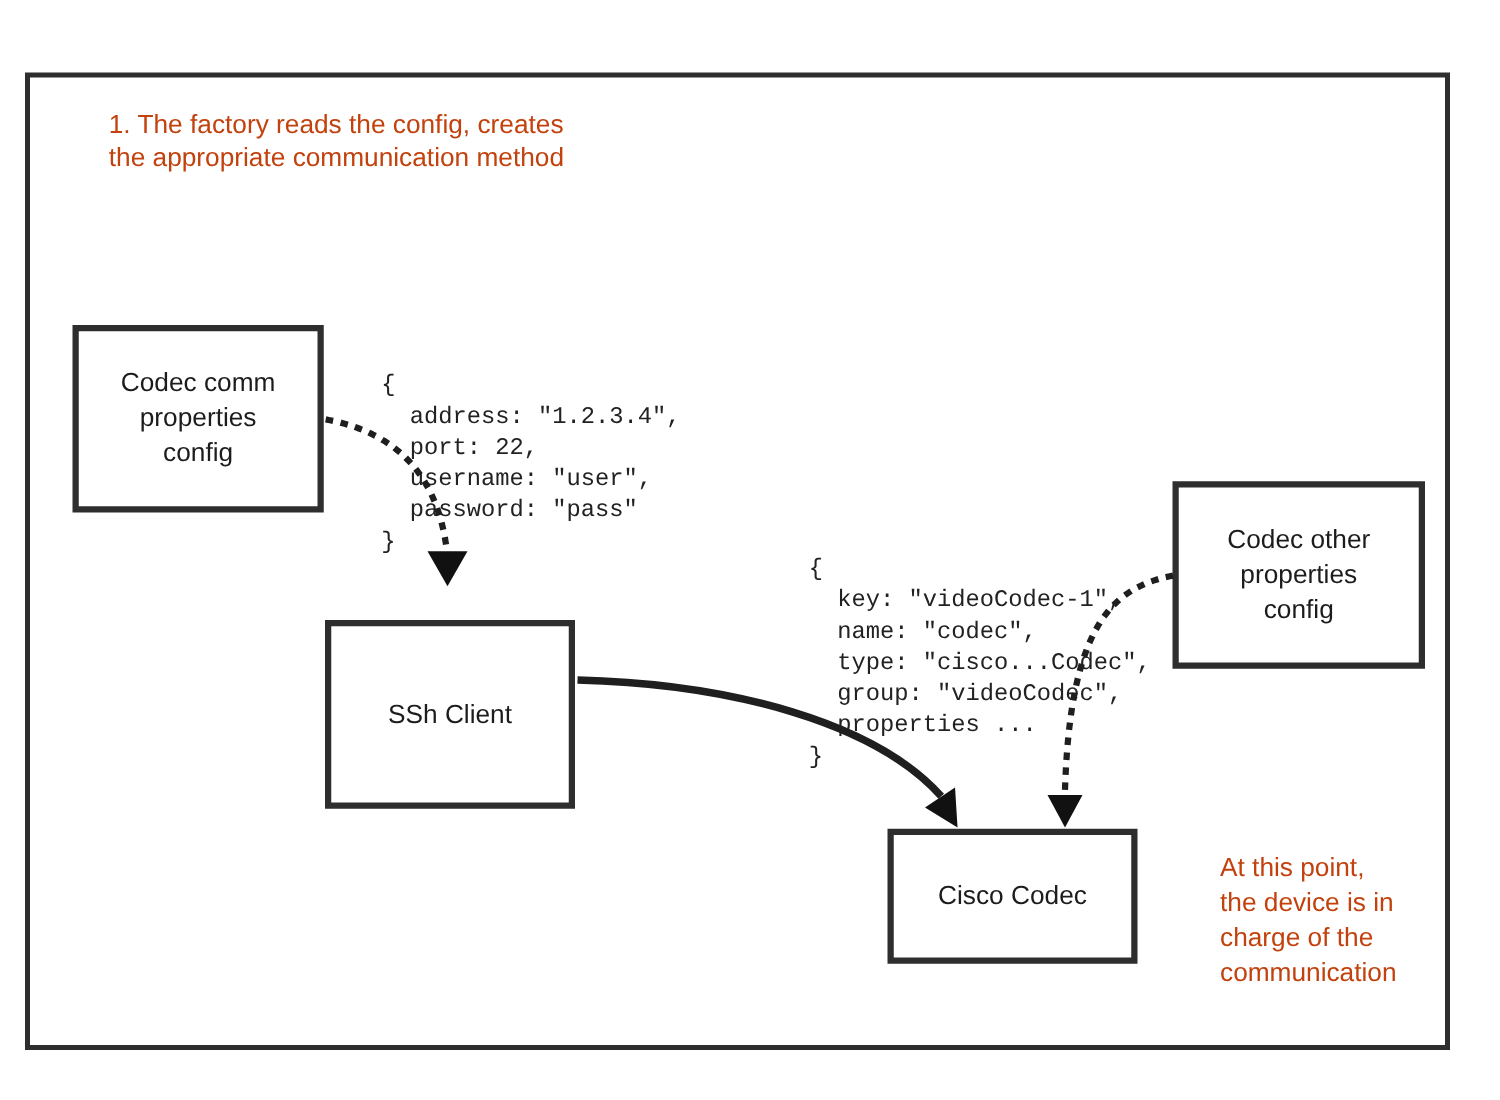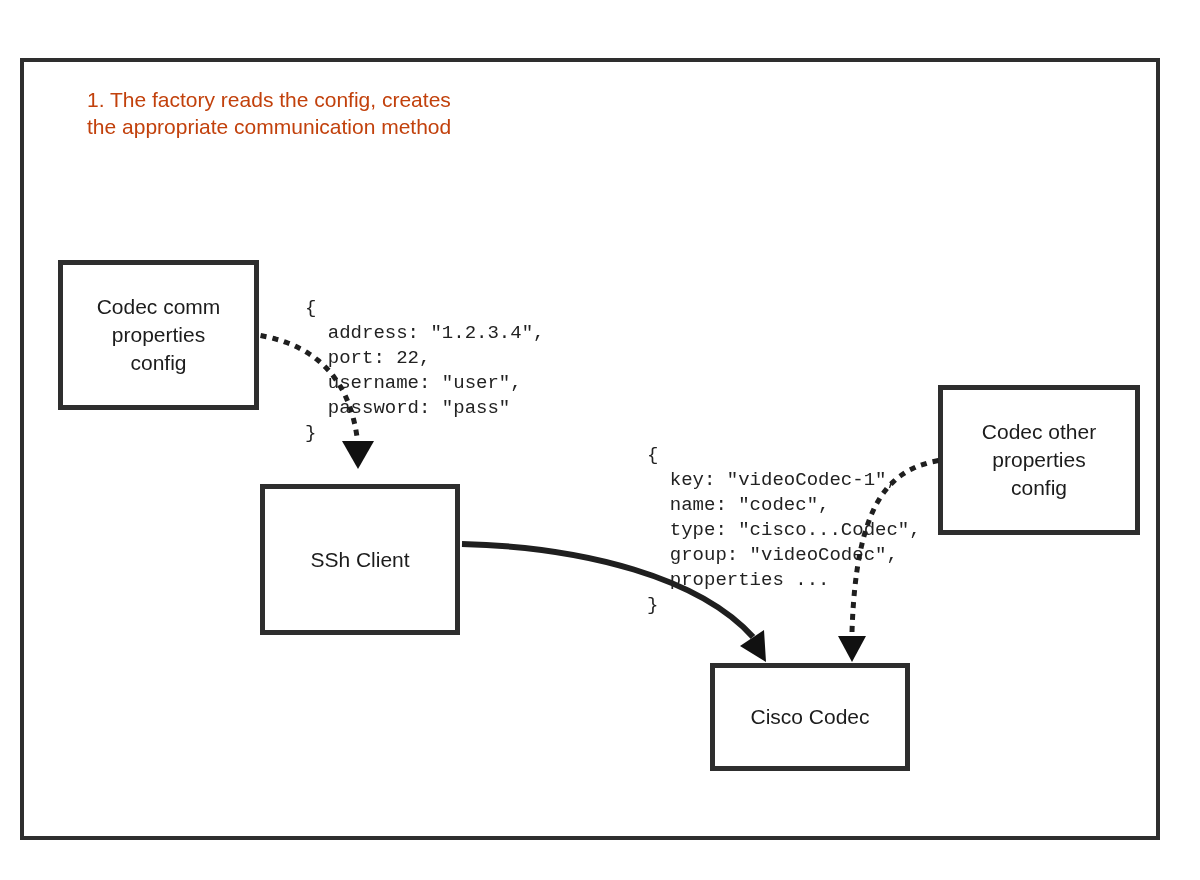--- a/index.html
+++ b/index.html
@@ -46,21 +46,21 @@
     display: flex;
     align-items: center;
     justify-content: center;
     text-align: center;
     font-size: 21px;
     line-height: 28px;
     white-space: pre-line;
     z-index: 2;
   }
   .box-codec-comm  { left: 58px;  top: 260px; width: 201px; height: 150px; }
-  .box-ssh-client  { left: 260px; top: 484px; width: 200px; height: 151px; }
+  .box-ssh-client  { left: 260px; top: 496px; width: 200px; height: 151px; }
   .box-codec-other { left: 938px; top: 385px; width: 202px; height: 150px; }
   .box-cisco-codec { left: 710px; top: 663px; width: 200px; height: 108px; }
   .code {
     position: absolute;
     margin: 0;
     font-family: "Liberation Mono", monospace;
     font-size: 19px;
     line-height: 25px;
     white-space: pre;
     color: #222222;
@@ -82,20 +82,24 @@
 <body>
 
 <div class="page">
 
   <div class="frame"></div>
 
   <div class="note note-step1">1. The factory reads the config, creates
 the appropriate communication method</div>
 
 
+  <div class="note note-result">At this point,
+the device is in
+charge of the
+communication</div>
 
   <div class="dbox box-codec-comm">
     <span>Codec comm
 properties
 config</span>
   </div>
 
   <div class="dbox box-ssh-client">
     <span>SSh Client</span>
   </div>

